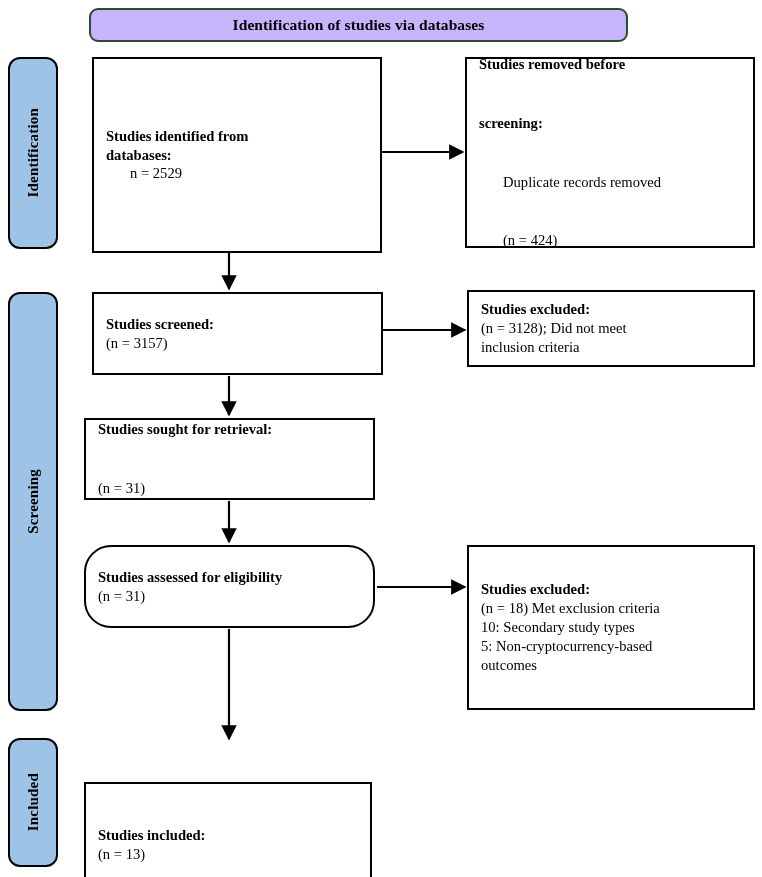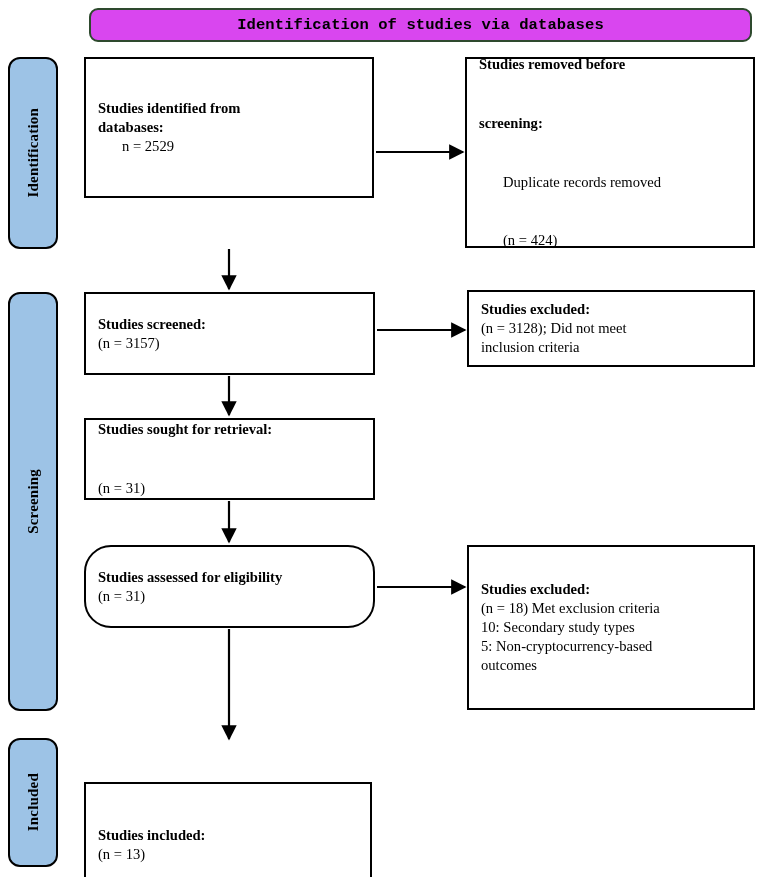--- a/index.html
+++ b/index.html
@@ -16,34 +16,33 @@
     height: 877px;
     background: #ffffff;
     overflow: hidden;
   }
 
   
   .banner {
     position: absolute;
     left: 89px;
     top: 8px;
-    width: 663px;
+    width: 539px;
     height: 34px;
-    background: #d946ef;
+    background: #c4b5fd;
     border: 2px solid #2e4a2e;
     border-radius: 9px;
     box-sizing: border-box;
     display: flex;
     align-items: center;
     justify-content: center;
     font-weight: bold;
     font-size: 15.5px;
     color: #000000;
     letter-spacing: 0.1px;
-    font-family: Liberation Mono, monospace;
   }
 
   
   .pill {
     position: absolute;
     left: 8px;
     width: 50px;
     background: #9DC3E6;
     border: 2.5px solid #000000;
     border-radius: 12px;
@@ -78,22 +77,22 @@
     padding: 0 12px;
     font-size: 14.6px;
     line-height: 1.30;
     color: #000000;
   }
   .node .ln { display: block; white-space: normal; }
   .node .b  { font-weight: bold; }
   .node .indent { padding-left: 24px; }
 
   
-  .n-identified { left: 84px;  top: 57px;  width: 290px; height: 141px; }
-  .n-screened   { left: 84px;  top: 292px; width: 291px; height: 83px;  }
+  .n-identified { left: 92px;  top: 57px;  width: 290px; height: 196px; }
+  .n-screened   { left: 92px;  top: 292px; width: 291px; height: 83px;  }
   .n-sought     { left: 84px;  top: 418px; width: 291px; height: 82px; justify-content: space-between;  }
   .n-assessed   { left: 84px;  top: 545px; width: 291px; height: 83px; border-radius: 27px;  }
   .n-included   { left: 84px;  top: 742px; width: 288px; height: 126px; margin-top: 40px; }
 
   
   .n-removed    { left: 465px; top: 57px;  width: 290px; height: 191px; gap: 40px; }
   .n-excl-screen{ left: 467px; top: 290px; width: 288px; height: 77px;  }
   .n-excl-elig  { left: 467px; top: 545px; width: 288px; height: 165px; }
 
   

